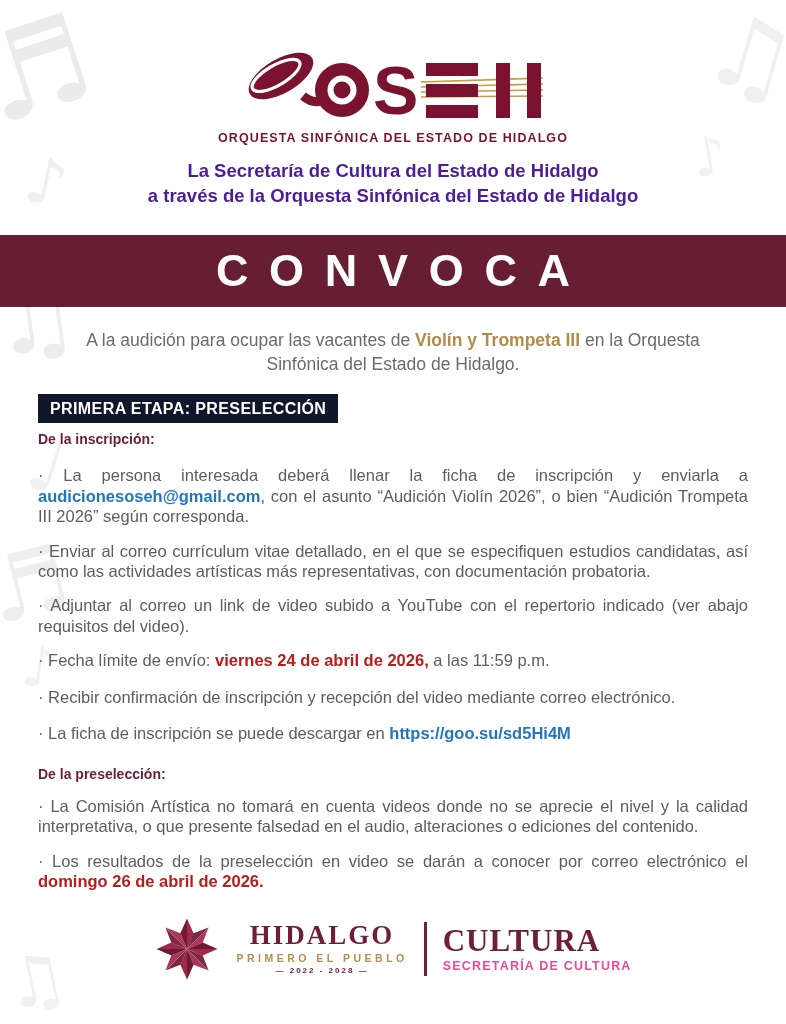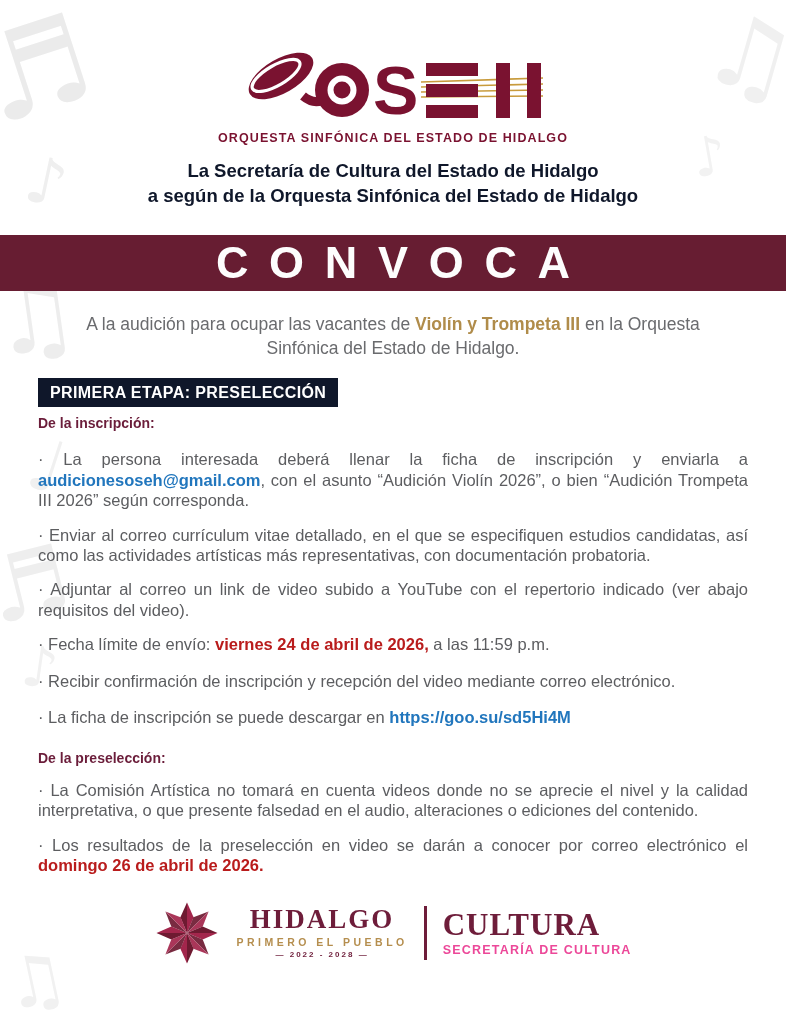--- a/index.html
+++ b/index.html
@@ -23,25 +23,25 @@
   .content { position:relative; z-index:1; }
 
   
   .logo-wrap { padding-top:42px; text-align:center; }
   .logo-tagline {
     margin-top:5px; font-size:12.5px; font-weight:bold; color:#7A1230;
     letter-spacing:1.1px;
   }
 
   
-  .header-lines { margin-top:14px; text-align:center; color:#0f172a; font-weight:bold; font-size:18.5px; line-height:1.35; }
+  .header-lines { margin-top:14px; text-align:center; color:#4c1d95; font-weight:bold; font-size:18.5px; line-height:1.35; }
 
   
   .banner {
-    margin-top:26px; height:56px; background:#671D32;
+    margin-top:26px; height:72px; background:#671D32;
     display:flex; align-items:center; justify-content:center;
   }
   .banner-title {
     color:#FDFDFD; font-size:45px; font-weight:bold;
     letter-spacing:0.46em; text-indent:0.46em; line-height:1;
   }
 
   
   .intro {
     margin:22px auto 0; max-width:620px; text-align:center;
@@ -140,21 +140,21 @@
         <g fill="#7A1230">
           <rect x="253" y="21" width="14" height="55"></rect>
           <rect x="284" y="21" width="14" height="55"></rect>
         </g>
       </svg>
       <div class="logo-tagline">ORQUESTA SINFÓNICA DEL ESTADO DE HIDALGO</div>
     </div>
 
     <div class="header-lines">
       <div>La Secretaría de Cultura del Estado de Hidalgo</div>
-      <div>a según de la Orquesta Sinfónica del Estado de Hidalgo</div>
+      <div>a través de la Orquesta Sinfónica del Estado de Hidalgo</div>
     </div>
 
     <div class="banner">
       <div class="banner-title">CONVOCA</div>
     </div>
 
     <p class="intro"><span>A la audición para ocupar las vacantes de </span><span class="seg-gold">Violín y Trompeta III</span><span> en la Orquesta Sinfónica del Estado de Hidalgo.</span></p>
 
     <div class="body-col">
       

